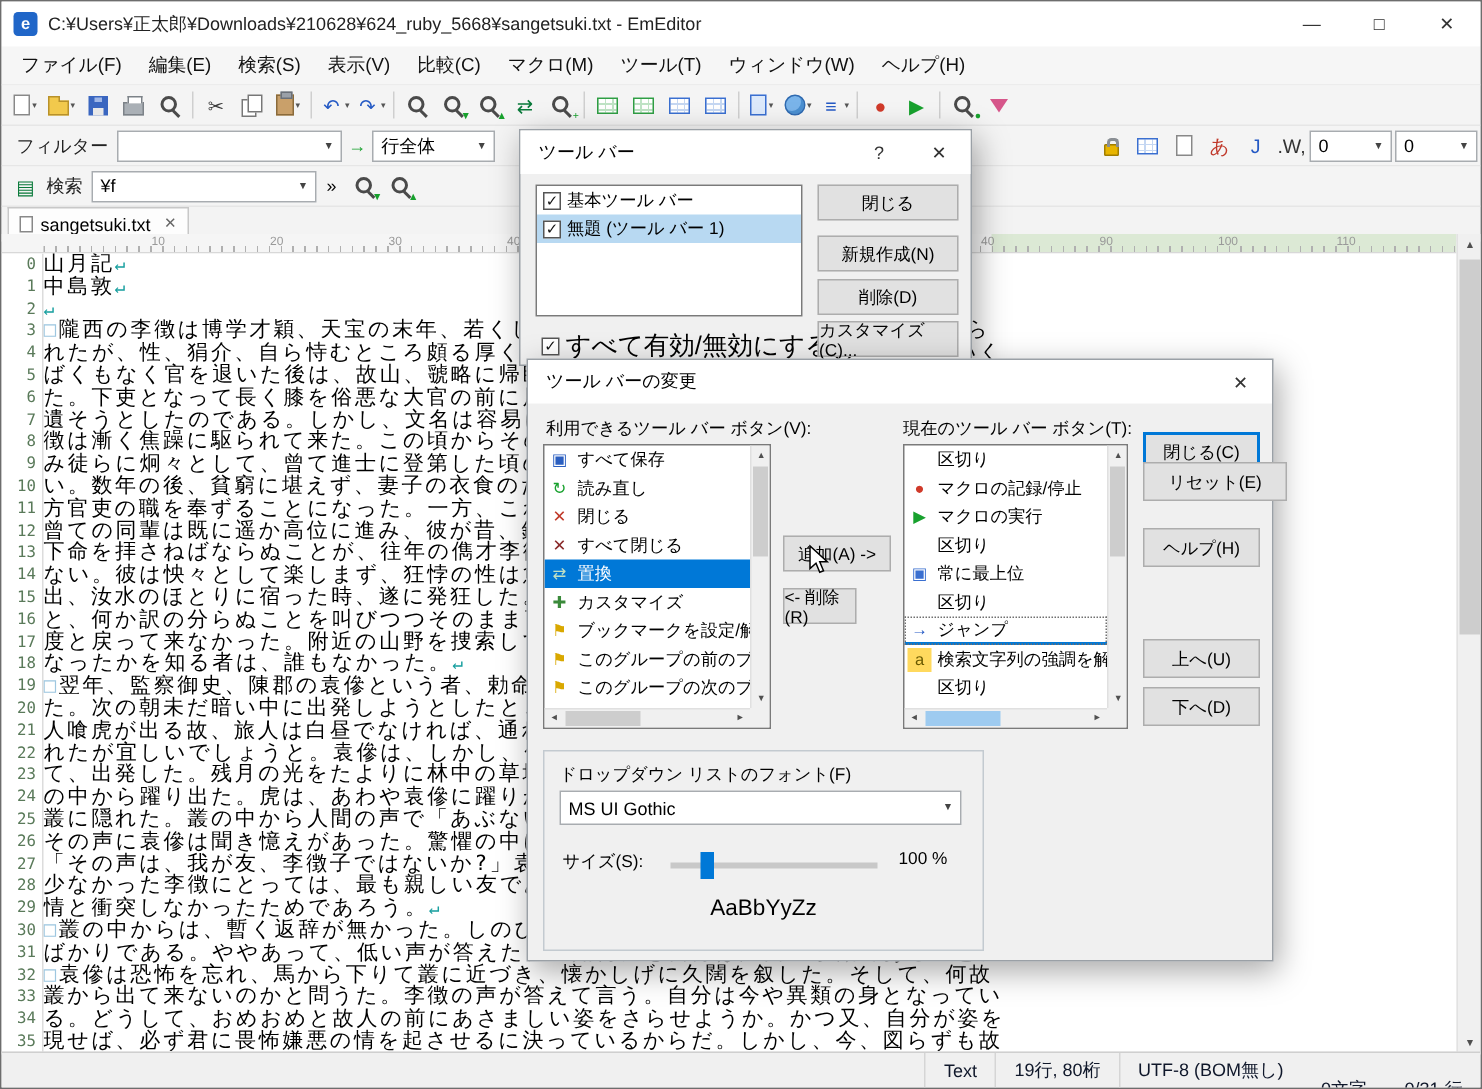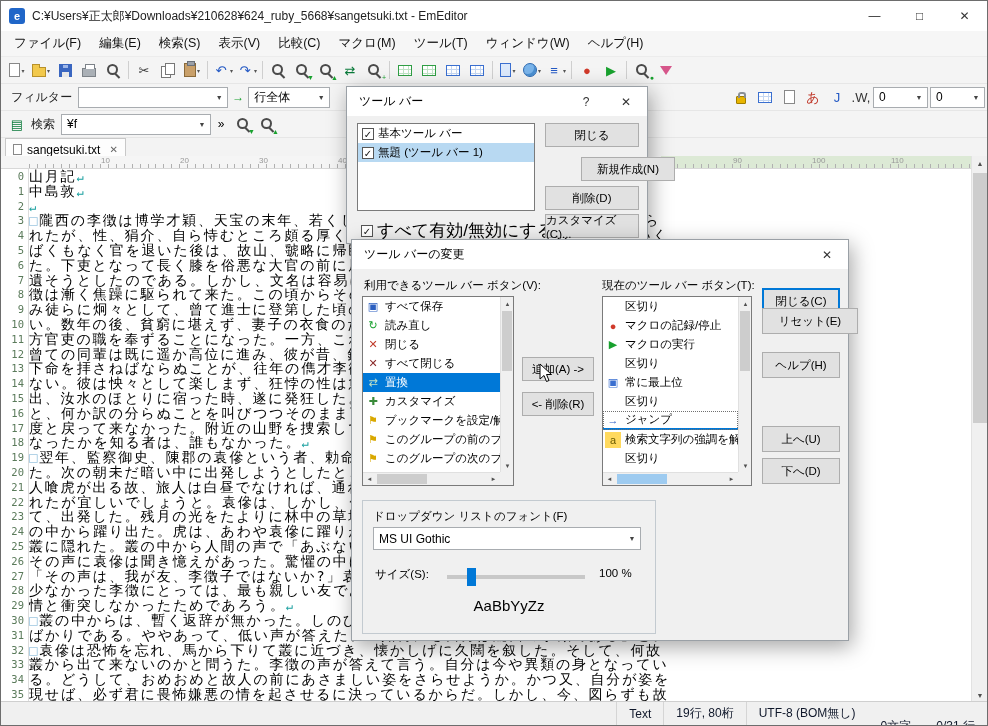--- a/index.html
+++ b/index.html
@@ -399,21 +399,21 @@
             <span class="lb-tx">無題 (ツール バー 1)</span>
           </div>
         </div>
     </div>
     <div id="dlg1-btns"></div>
     <div style="position:absolute;left:12px;top:132px;display:flex;align-items:center;">
       <span class="cb" id="dlg1-enall-cb">✓</span>
       <span style="font-size:17px;">すべて有効/無効にする(I)</span>
     </div>
   <div class="wbtn" style="left: 198px; top: 36px; width: 94px; height: 24px;">閉じる</div>
-      <div class="wbtn" style="left: 198px; top: 70px; width: 94px; height: 24px; margin-left: 36px;">新規作成(N)</div>
+      <div class="wbtn" style="left: 198px; top: 70px; width: 94px; height: 24px;">新規作成(N)</div>
       <div class="wbtn" style="left: 198px; top: 99px; width: 94px; height: 24px;">削除(D)</div>
       <div class="wbtn" style="left: 198px; top: 127px; width: 94px; height: 24px;">カスタマイズ(C)...</div>
     </div>
 
   <div class="dlg" id="dlg2" style="left:350px;top:238px;width:498px;height:402px;z-index:40;">
     <div class="dlg-tb">
       <span>ツール バーの変更</span>
     </div>
     <div class="dlg-xbtn" style="right:2px;">✕</div>
 
@@ -466,21 +466,21 @@
         </div>
       <div class="lsh">
           <span class="a">◄</span>
           <div class="th"></div>
           <span class="a">►</span>
         </div>
       <div class="corner"></div>
     </div>
 
     <div class="wbtn" style="left:170px;top:117px;width:72px;height:24px;">追加(A) -&gt;</div>
-    <div class="wbtn" style="left:170px;top:152px;width:72px;height:24px;">&lt;- 削除(R)</div>
+    <div class="wbtn" style="left:170px;top:152px;width:49px;height:24px;">&lt;- 削除(R)</div>
 
     <div class="lb" style="left:250px;top:56px;width:150px;height:190px;">
       <div class="lb-rows pad" id="cur-list">
           <div class="lb-row">
             <span class="lb-ic"></span>
             <span class="lb-tx">区切り</span>
           </div>
           <div class="lb-row">
             <span class="lb-ic" style="color: rgb(208, 58, 42);">●</span>
             <span class="lb-tx">マクロの記録/停止</span>

